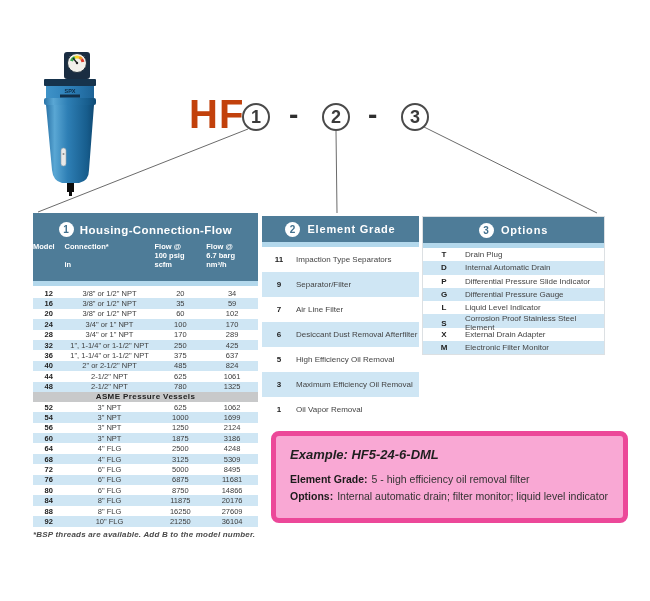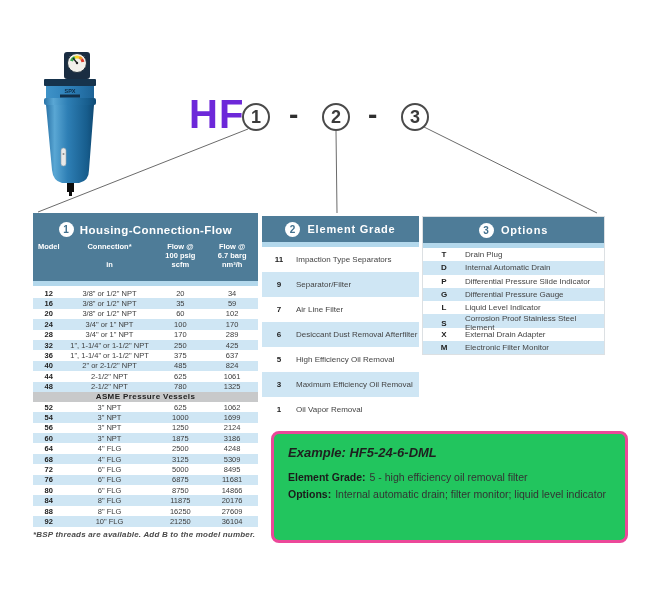--- a/index.html
+++ b/index.html
@@ -10,21 +10,21 @@
   
   .lines-svg{position:absolute;left:0;top:0;pointer-events:none;}
 
   
   .config-title{
     position:absolute;left:112px;top:66px;font-size:14px;font-weight:bold;
     color:#3bb54a;letter-spacing:1.2px;
   }
 
   
-  .hf{position:absolute;left:189px;top:94px;font-size:40px;font-weight:800;color:#6d28d9;letter-spacing:1px;line-height:40px;}
+  .hf{position:absolute;left:189px;top:94px;font-size:40px;font-weight:800;color:#c2410c;letter-spacing:1px;line-height:40px;}
   .num-circle{
     position:absolute;top:103px;width:28px;height:28px;border:2px solid #4a4a4a;border-radius:50%;
     box-sizing:border-box;display:flex;align-items:center;justify-content:center;
     font-size:18px;font-weight:bold;color:#3a3a3a;background:#fff;
   }
   .c1{left:242px}.c2{left:322px}.c3{left:401px}
   .dash{position:absolute;top:101px;font-size:28px;font-weight:800;color:#2e2e2e;line-height:28px;}
   .d1{left:289px}.d2{left:368px}
 
   
@@ -37,43 +37,43 @@
   .strip{height:5px;background:#b3d8ec;}
   .row{display:grid;align-items:center;background:#fff;}
   .rows .row:nth-child(even){background:#cfe6f4;}
 
   
   .table1{position:absolute;left:33px;top:213px;width:225px;}
   .t1-head{height:68px;box-sizing:border-box;padding-top:9px;}
   .t1-title{display:flex;align-items:center;justify-content:center;gap:6px;
     font-size:11.5px;font-weight:bold;letter-spacing:.4px;}
   .t1-cols{display:grid;grid-template-columns:14% 40% 23% 23%;
-    font-size:7.5px;font-weight:bold;text-align:center;line-height:9px;margin-top:5px;}
+    font-size:7.5px;font-weight:bold;line-height:9px;margin-top:5px;}
   .t1-gap{height:2px;background:#fff;}
   .t1row{grid-template-columns:14% 40% 23% 23%;height:10.4px;font-size:7.5px;text-align:center;color:#3c3c3c;}
   .t1row .model{font-weight:bold;color:#222;}
   .asme{height:10px;background:#c8c9ca;display:flex;align-items:center;justify-content:center;
     font-size:8px;font-weight:bold;color:#222;letter-spacing:.4px;}
   .footnote{position:absolute;left:33px;top:530px;font-size:8px;font-style:italic;
     font-weight:600;color:#4a4a4a;line-height:10px;letter-spacing:.2px;}
 
   
   .table2{position:absolute;left:262px;top:216px;width:157px;border:1px solid #dcе0e3;}
   .table3{position:absolute;left:422px;top:216px;width:181px;border:1px solid #dce0e3;}
   .th-sm{height:26px;display:flex;align-items:center;justify-content:center;gap:7px;
     font-size:11px;font-weight:bold;letter-spacing:.8px;}
   .t2row{grid-template-columns:34px 1fr;height:25px;font-size:8px;color:#444;}
   .t3row{grid-template-columns:42px 1fr;height:13.3px;font-size:8px;color:#444;}
   .t2row .grade,.t3row .code{text-align:center;font-weight:bold;color:#222;}
   .t2row .desc,.t3row .desc{text-align:left;}
 
   
   .example{
-    position:absolute;left:271px;top:431px;width:357px;height:112px;box-sizing:border-box;
-    background:#22c55e;border:3px solid #ec4899;border-radius:8px;padding:11px 14px;
+    position:absolute;left:271px;top:431px;width:357px;height:92px;box-sizing:border-box;
+    background:#f9a8d4;border:5px solid #ec4899;border-radius:8px;padding:11px 14px;
   }
   .ex-title{font-style:italic;font-weight:bold;font-size:13px;color:#1f1f1f;}
   .ex-lines{margin-top:9px;}
   .ex-line{font-size:10.5px;color:#333;line-height:17px;}
   .ex-line .lbl{font-weight:bold;color:#1b1b1b;margin-right:4px;}
 
   
   .product{position:absolute;left:36px;top:50px;}
 </style>
 </head>

